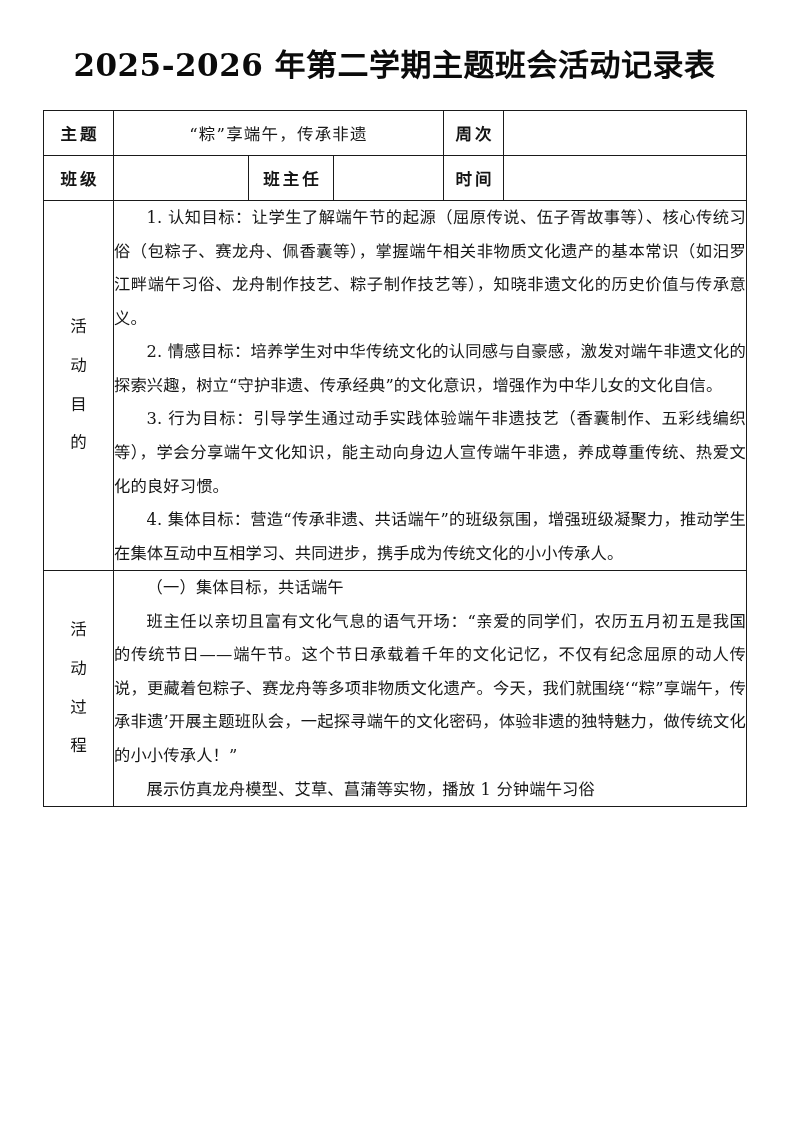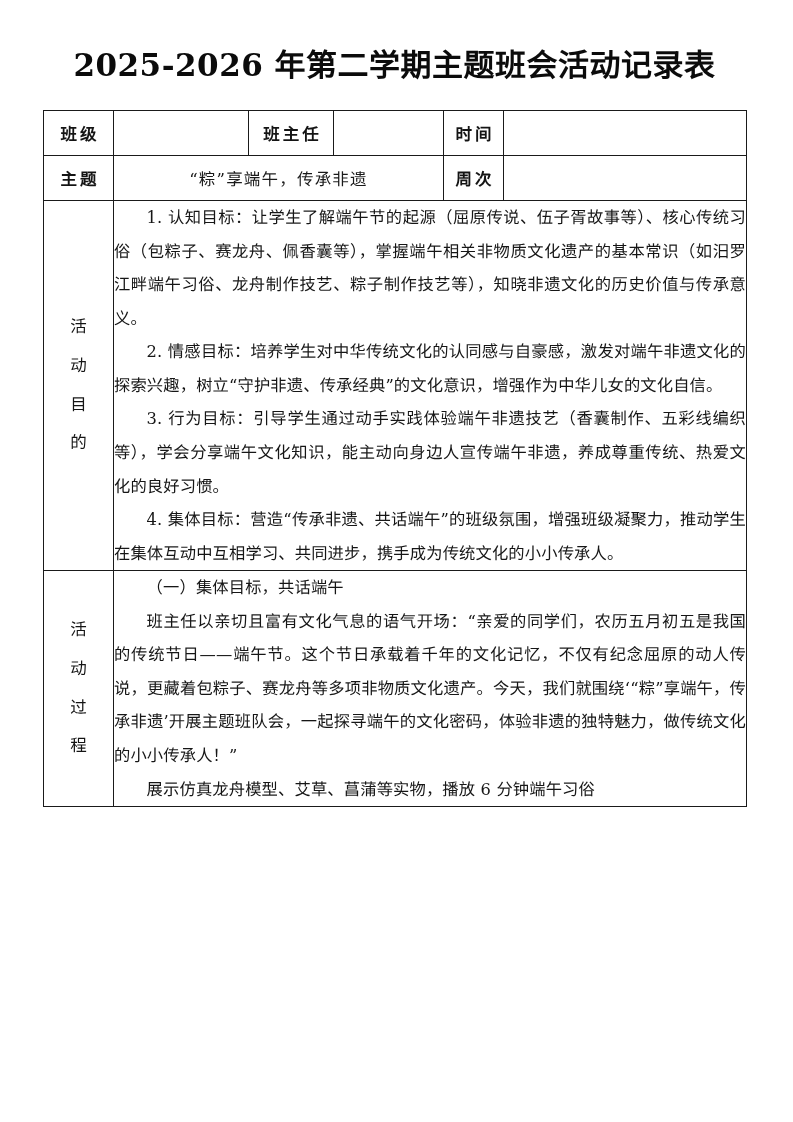--- a/index.html
+++ b/index.html
@@ -127,32 +127,32 @@
       <col style="width:70px">
       <col style="width:135px">
       <col style="width:85px">
       <col style="width:110px">
       <col style="width:60px">
       <col style="width:243px">
     </colgroup>
     <tbody>
 
       <tr>
+        <td class="lbl">主题</td>
+        <td class="theme-value" colspan="3">“粽”享端午，传承非遗</td>
+        <td class="lbl">周次</td>
+        <td class="blank-cell"></td>
+      </tr>
+
+      <tr>
         <td class="lbl">班级</td>
         <td class="blank-cell"></td>
         <td class="lbl">班主任</td>
         <td class="blank-cell"></td>
         <td class="lbl">时间</td>
-        <td class="blank-cell"></td>
-      </tr>
-
-      <tr>
-        <td class="lbl">主题</td>
-        <td class="theme-value" colspan="3">“粽”享端午，传承非遗</td>
-        <td class="lbl">周次</td>
         <td class="blank-cell"></td>
       </tr>
 
       <tr>
         <td class="vlabel">
           <div class="vstack">
             <span>活</span>
             <span>动</span>
             <span>目</span>
             <span>的</span>
@@ -171,20 +171,20 @@
           <div class="vstack">
             <span>活</span>
             <span>动</span>
             <span>过</span>
             <span>程</span>
           </div>
         </td>
         <td class="body-cell" colspan="5">
           <p class="para">（一）集体目标，共话端午</p>
           <p class="para">班主任以亲切且富有文化气息的语气开场：“亲爱的同学们，农历五月初五是我国的传统节日——端午节。这个节日承载着千年的文化记忆，不仅有纪念屈原的动人传说，更藏着包粽子、赛龙舟等多项非物质文化遗产。今天，我们就围绕‘“粽”享端午，传承非遗’开展主题班队会，一起探寻端午的文化密码，体验非遗的独特魅力，做传统文化的小小传承人！”</p>
-          <p class="para">展示仿真龙舟模型、艾草、菖蒲等实物，播放 6 分钟端午习俗</p>
+          <p class="para">展示仿真龙舟模型、艾草、菖蒲等实物，播放 1 分钟端午习俗</p>
         </td>
       </tr>
 
     </tbody>
   </table>
 
 </div>
 
 </body></html>

